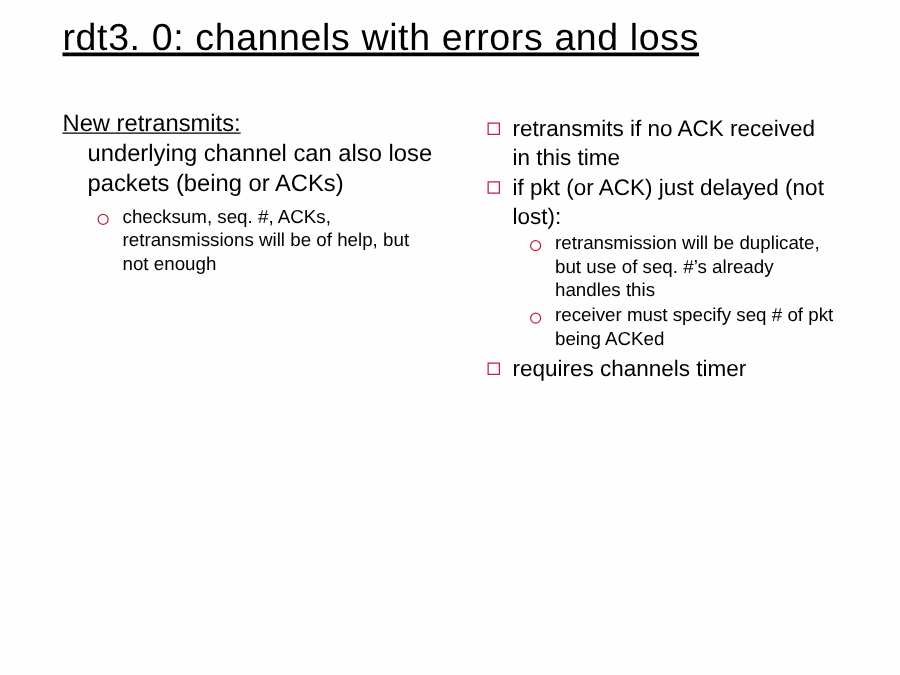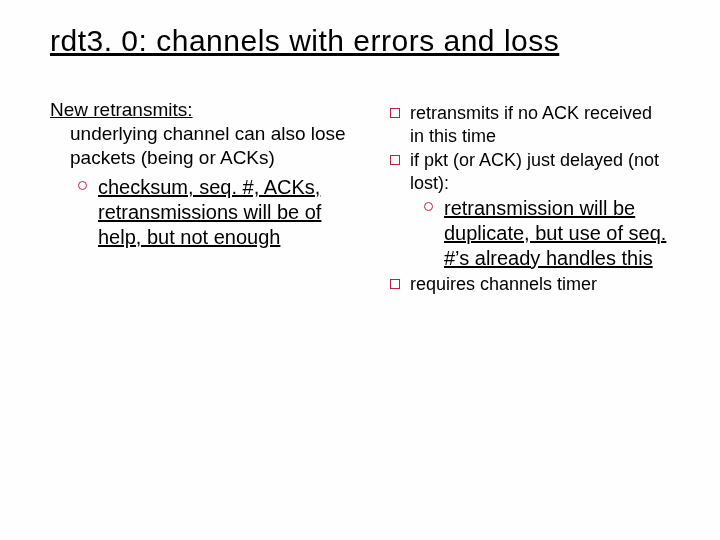--- a/index.html
+++ b/index.html
@@ -6,21 +6,21 @@
     margin: 0;
     padding: 0;
     width: 720px;
     height: 540px;
     background: #fefefe;
     font-family: "Comic Sans MS", "Comic Sans", cursive, sans-serif;
     color: #000;
     overflow: hidden;
   }
   .slide {
-    padding: 24px 50px 20px 50px;
+    padding: 14px 50px 20px 50px;
     box-sizing: border-box;
   }
   .title {
     font-size: 30px;
     text-decoration: underline;
     margin-bottom: 40px;
     letter-spacing: 0.5px;
   }
   .columns {
     display: flex;
@@ -62,22 +62,21 @@
   }
   ul.circle {
     list-style: none;
     padding-left: 14px;
     margin: 2px 0 0 0;
   }
   ul.circle > li {
     position: relative;
     padding-left: 20px;
     margin-bottom: 2px;
-    font-size: 20px;
-    text-decoration: underline;
+    font-size: 15px;
   }
   ul.circle > li::before {
     content: "";
     position: absolute;
     left: 0;
     top: 6px;
     width: 9px;
     height: 9px;
     border: 1.5px solid #c02040;
     border-radius: 50%;
@@ -104,20 +103,21 @@
       </ul>
     </div>
 
     <div class="col">
       <ul class="square">
         <li>retransmits if no ACK received in this time</li>
         <li>
           <span>if pkt (or ACK) just delayed (not lost):</span>
           <ul class="circle">
             <li>retransmission will be duplicate, but use of seq. #’s already handles this</li>
+            <li>receiver must specify seq # of pkt being ACKed</li>
           </ul>
         </li>
         <li>requires channels timer</li>
       </ul>
     </div>
 
   </div>
 </div>
 
 </body></html>

